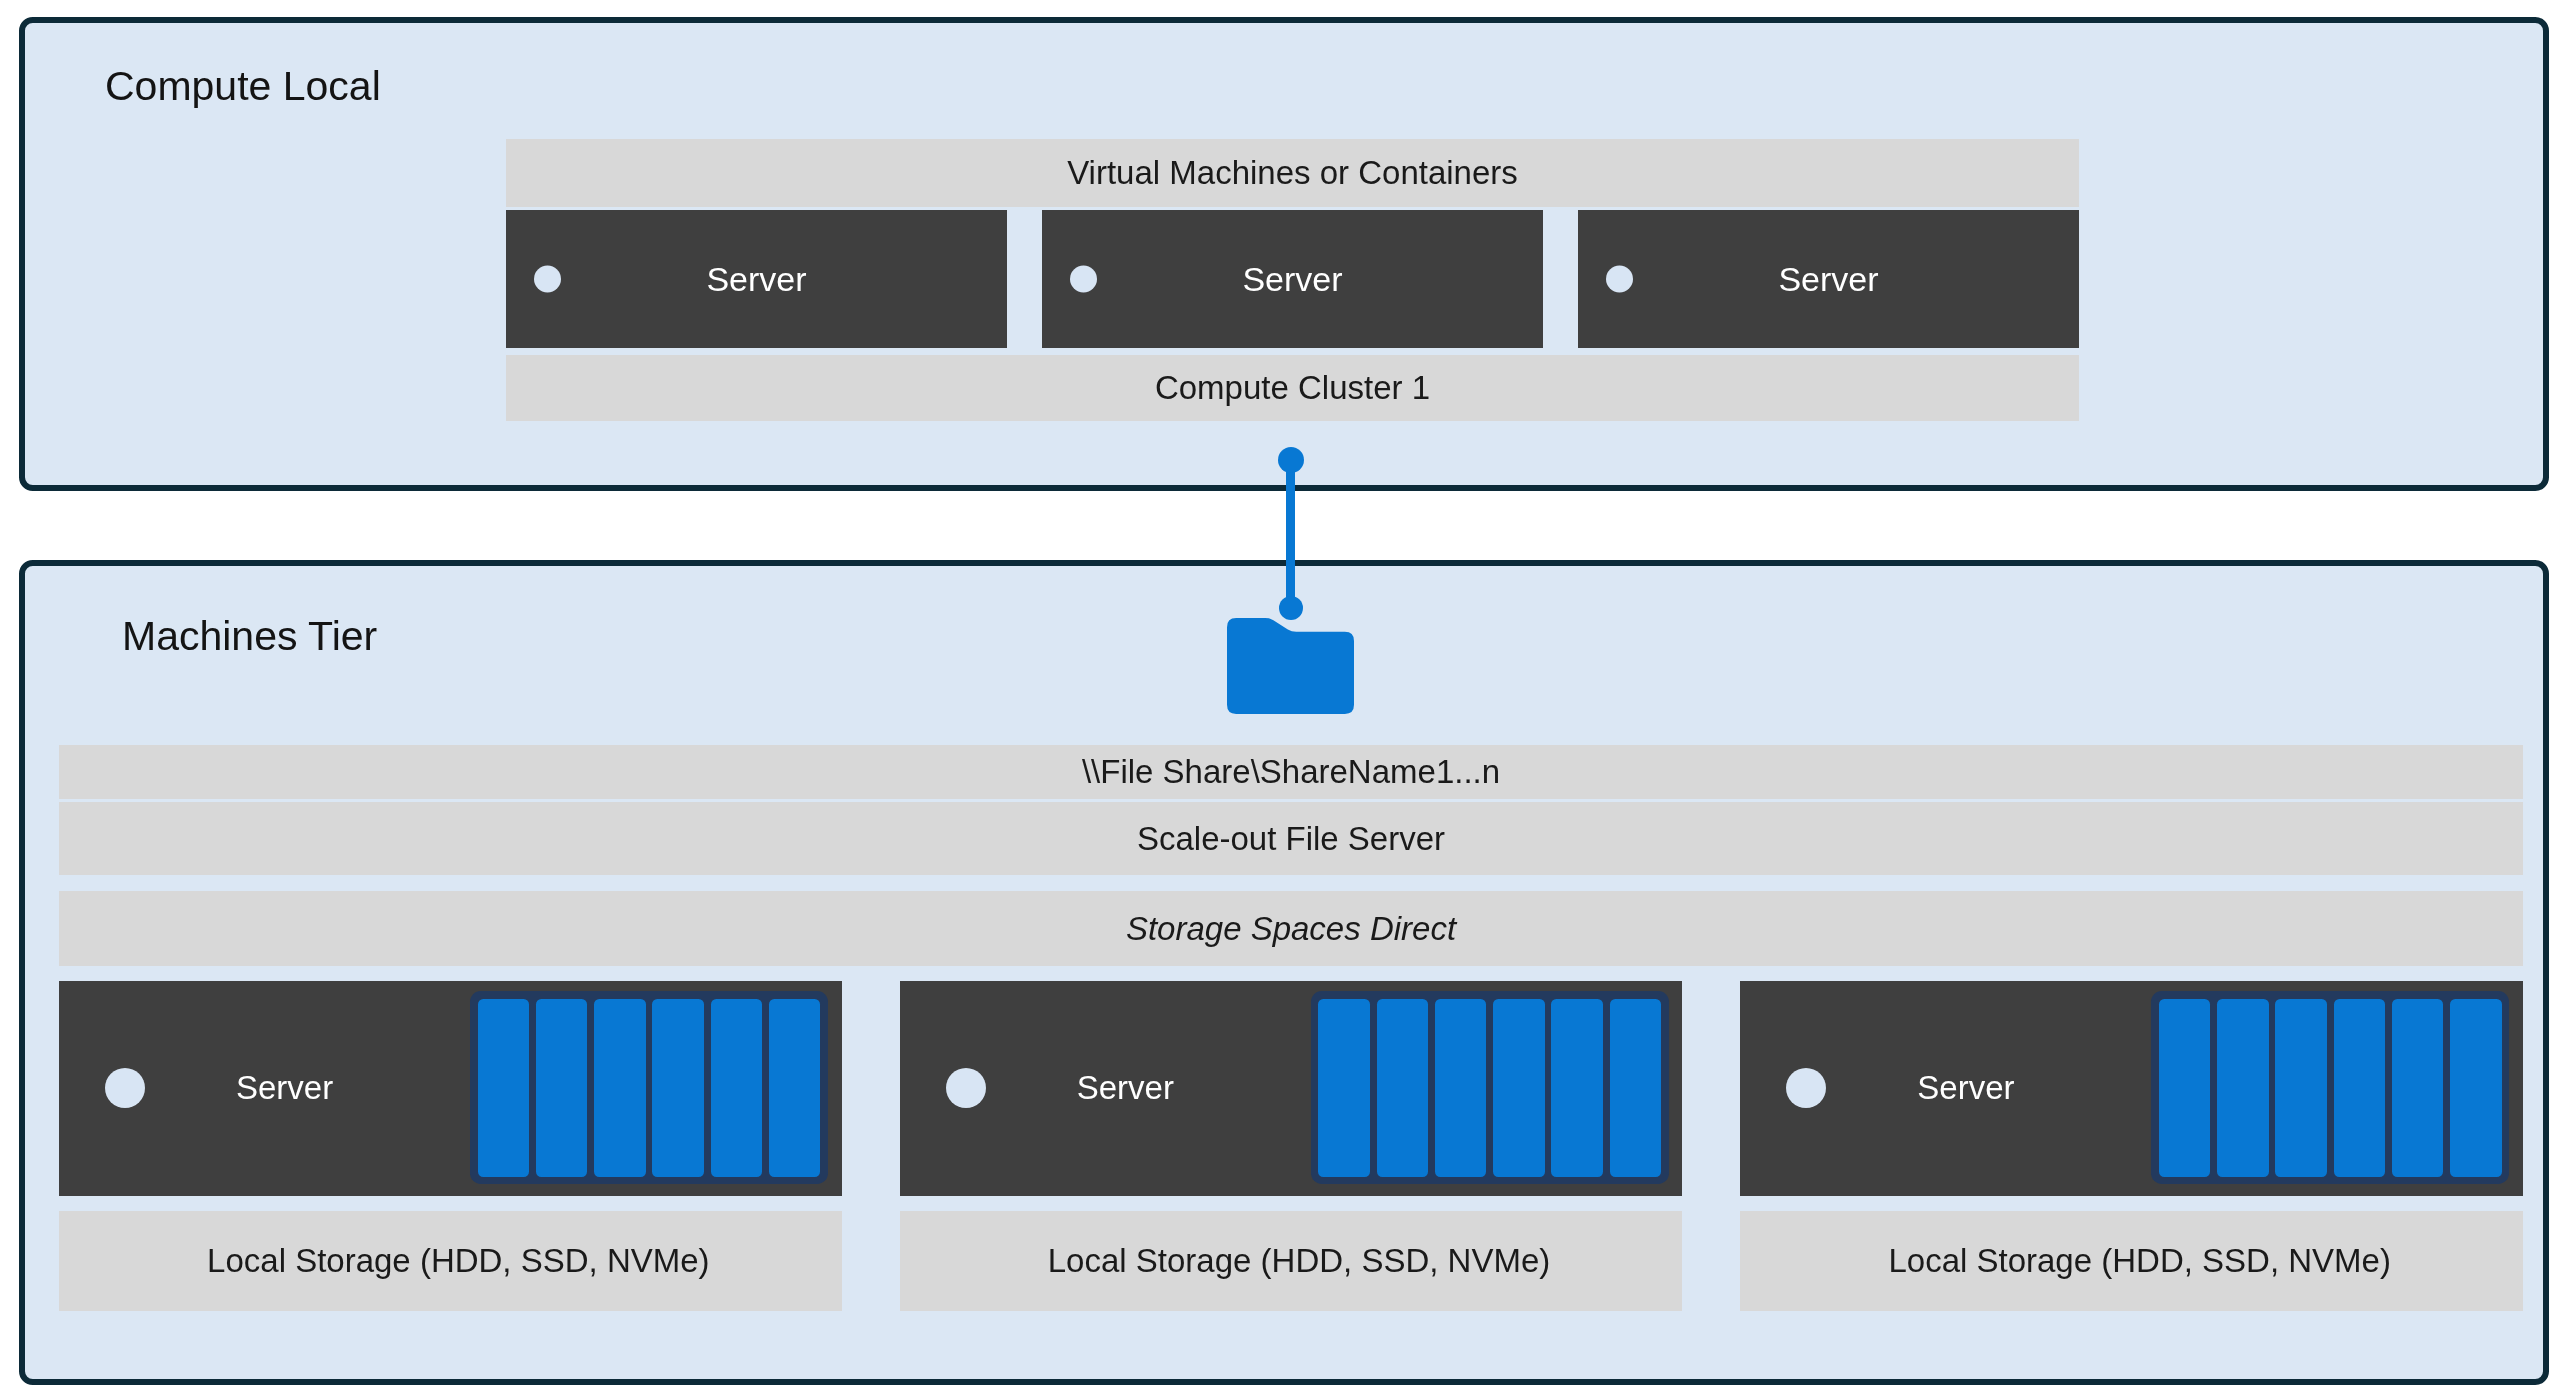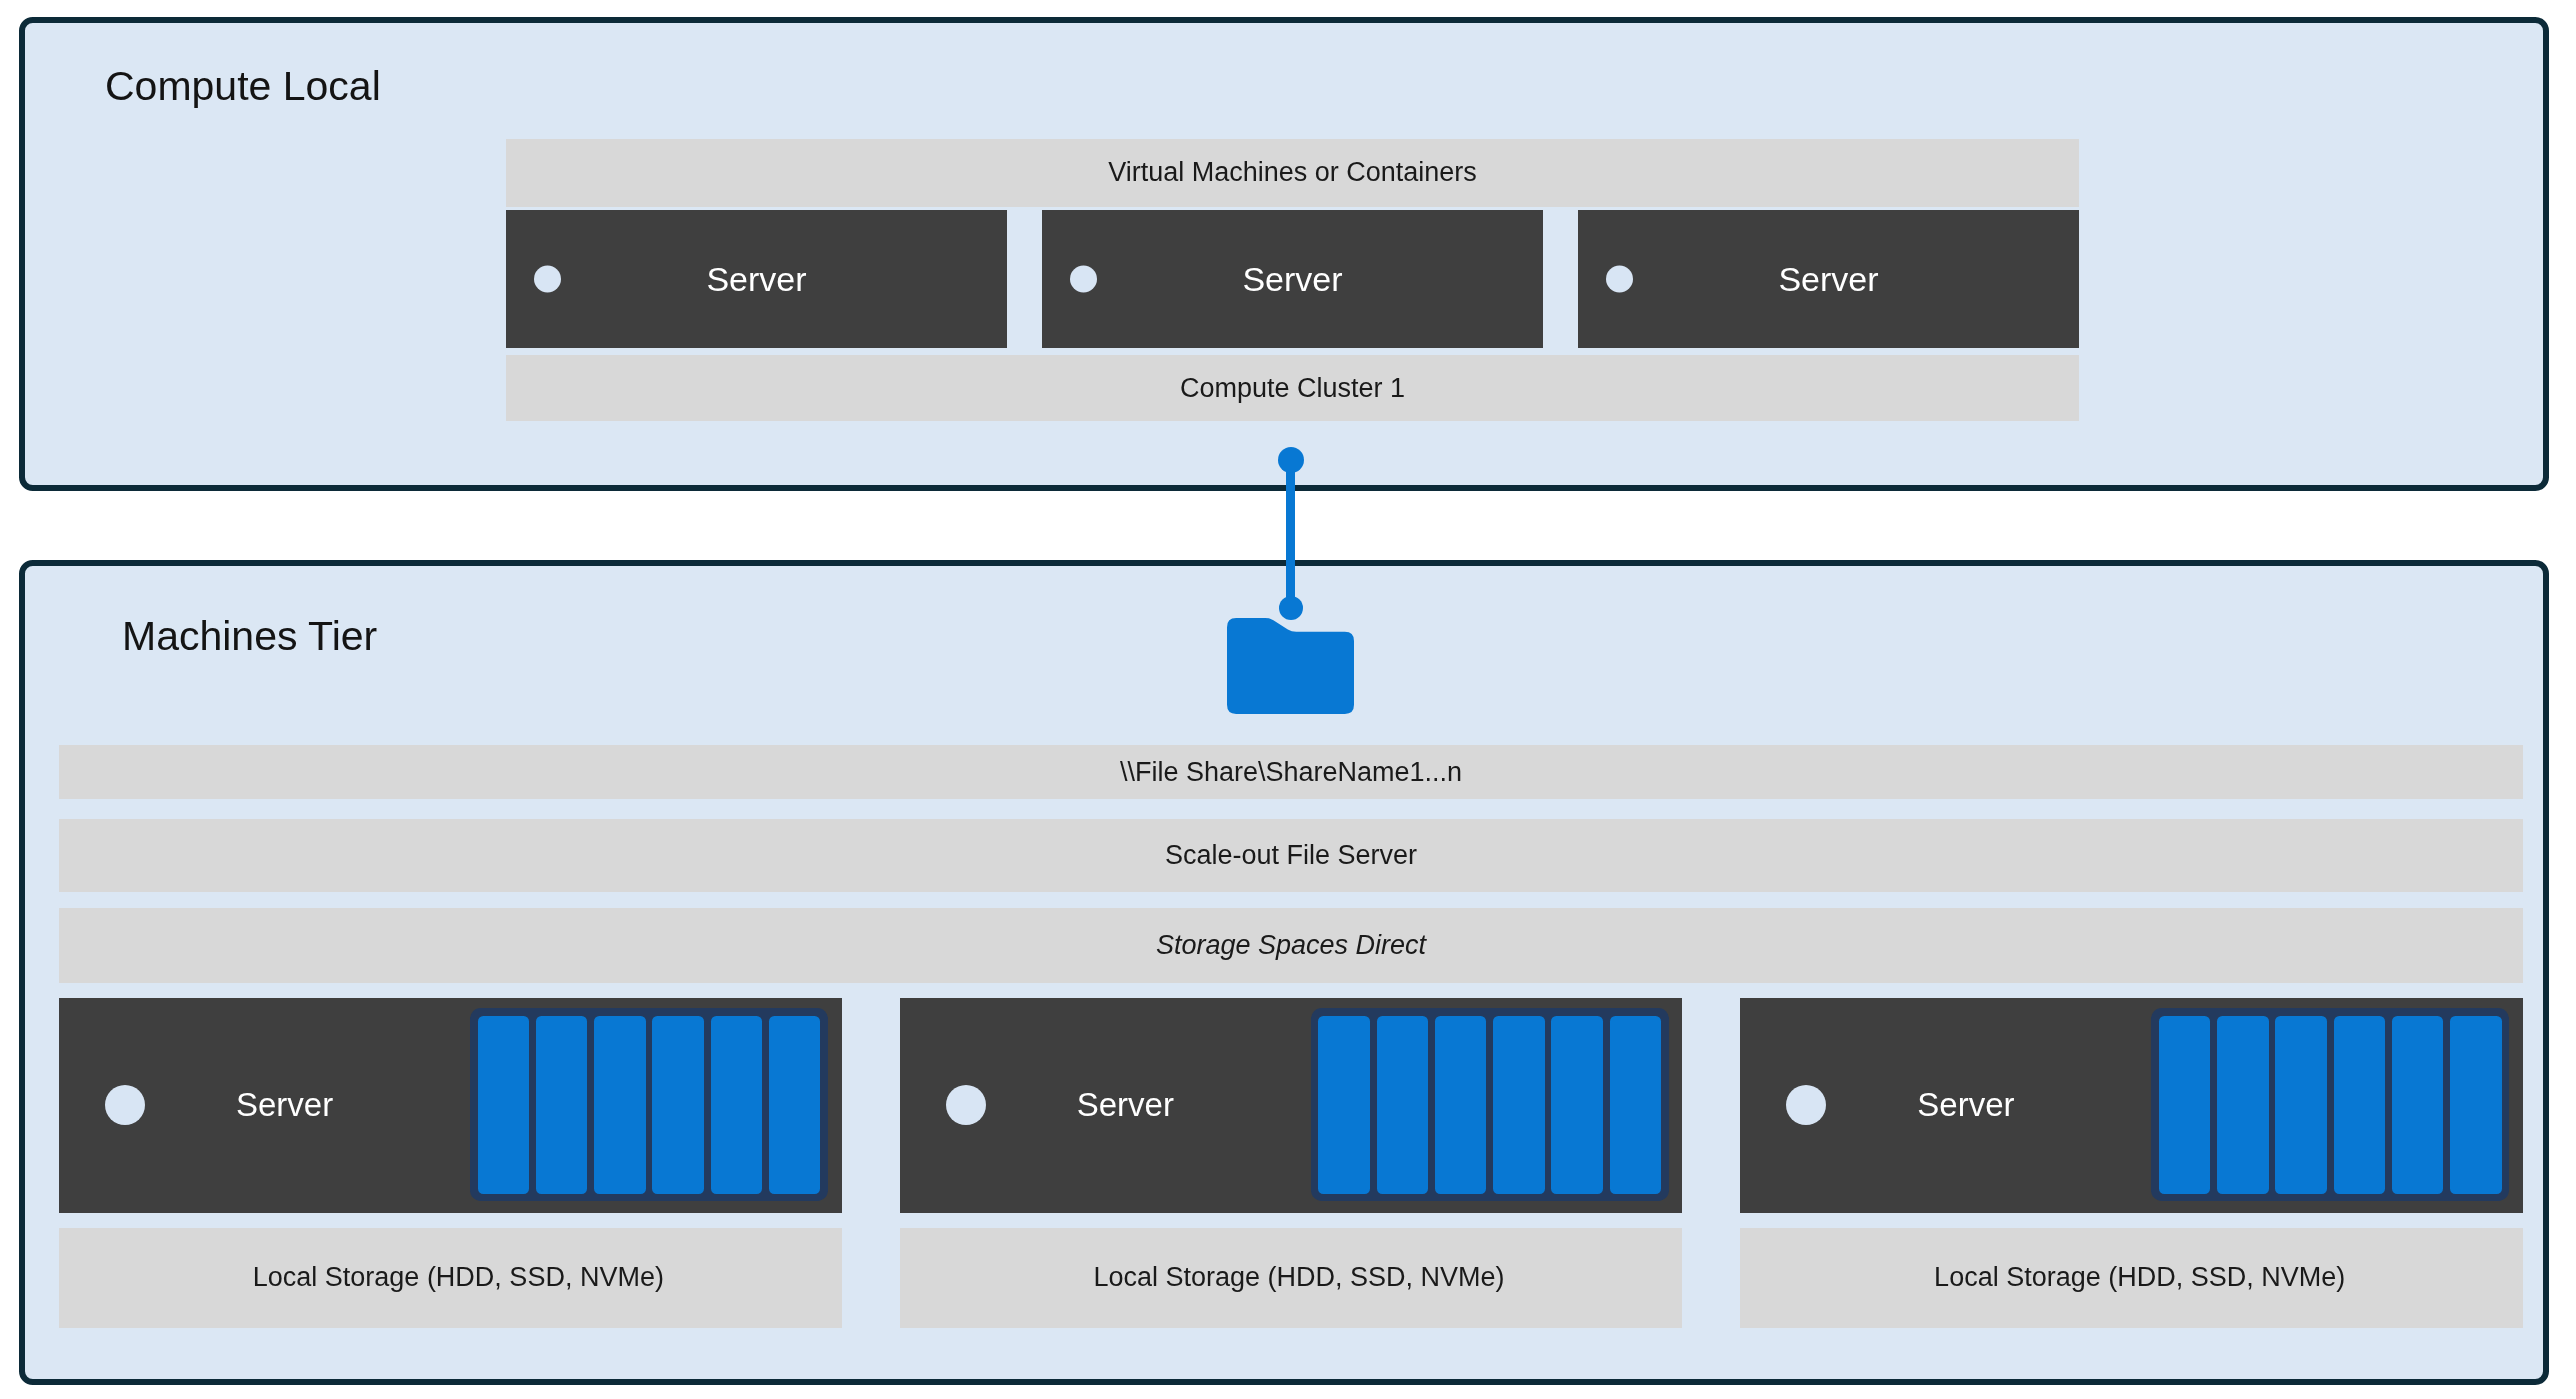--- a/index.html
+++ b/index.html
@@ -16,21 +16,21 @@
   .tier.storage{top:560px;height:825px;}
   .tier-title{
     position:absolute;font-size:41px;line-height:1.15;color:#141414;
     letter-spacing:0px;white-space:nowrap;
   }
   .tier.compute .tier-title{left:80px;top:40px;}
   .tier.storage .tier-title{left:97px;top:47px;}
 
   .gray-bar{
     background:#d8d8d8;display:flex;align-items:center;justify-content:center;
-    color:#1a1a1a;font-size:27px;white-space:nowrap;
+    color:#1a1a1a;font-size:33px;white-space:nowrap;
   }
 
   
   .compute-stack{position:absolute;left:481px;top:116px;width:1573px;}
   .bar-vm{height:68px;}
   .compute-servers{display:flex;gap:35px;margin-top:3.8px;height:138px;}
   .server-box{
     position:relative;flex:1;background:#3f3f3f;
   }
   .led{
@@ -46,21 +46,21 @@
   
   .connector-line{position:absolute;left:1286px;top:460px;width:9px;height:148px;background:#0878d3;}
   .connector-dot{position:absolute;border-radius:50%;background:#0878d3;}
   .dot-top{left:1278px;top:447px;width:26px;height:26px;}
   .dot-bottom{left:1279px;top:596px;width:24px;height:24px;}
   .folder{position:absolute;left:1227px;top:618px;width:127px;height:96px;}
 
   
   .storage-stack{position:absolute;left:34px;top:179px;width:2464px;}
   .bar-fileshare{height:54px;}
-  .bar-sofs{height:73px;margin-top:20px;}
+  .bar-sofs{height:73px;margin-top:3px;}
   .bar-s2d{height:75px;margin-top:16px;font-style:italic;}
   .storage-servers{display:flex;gap:58px;margin-top:14.5px;height:215px;}
   .storage-server{
     position:relative;flex:1;background:#3f3f3f;display:flex;align-items:center;
   }
   .storage-server .led{left:46px;width:40px;height:40px;}
   .storage-server .server-label-left{
     margin-left:177px;color:#ffffff;font-size:33px;
   }
   .disk-group{

